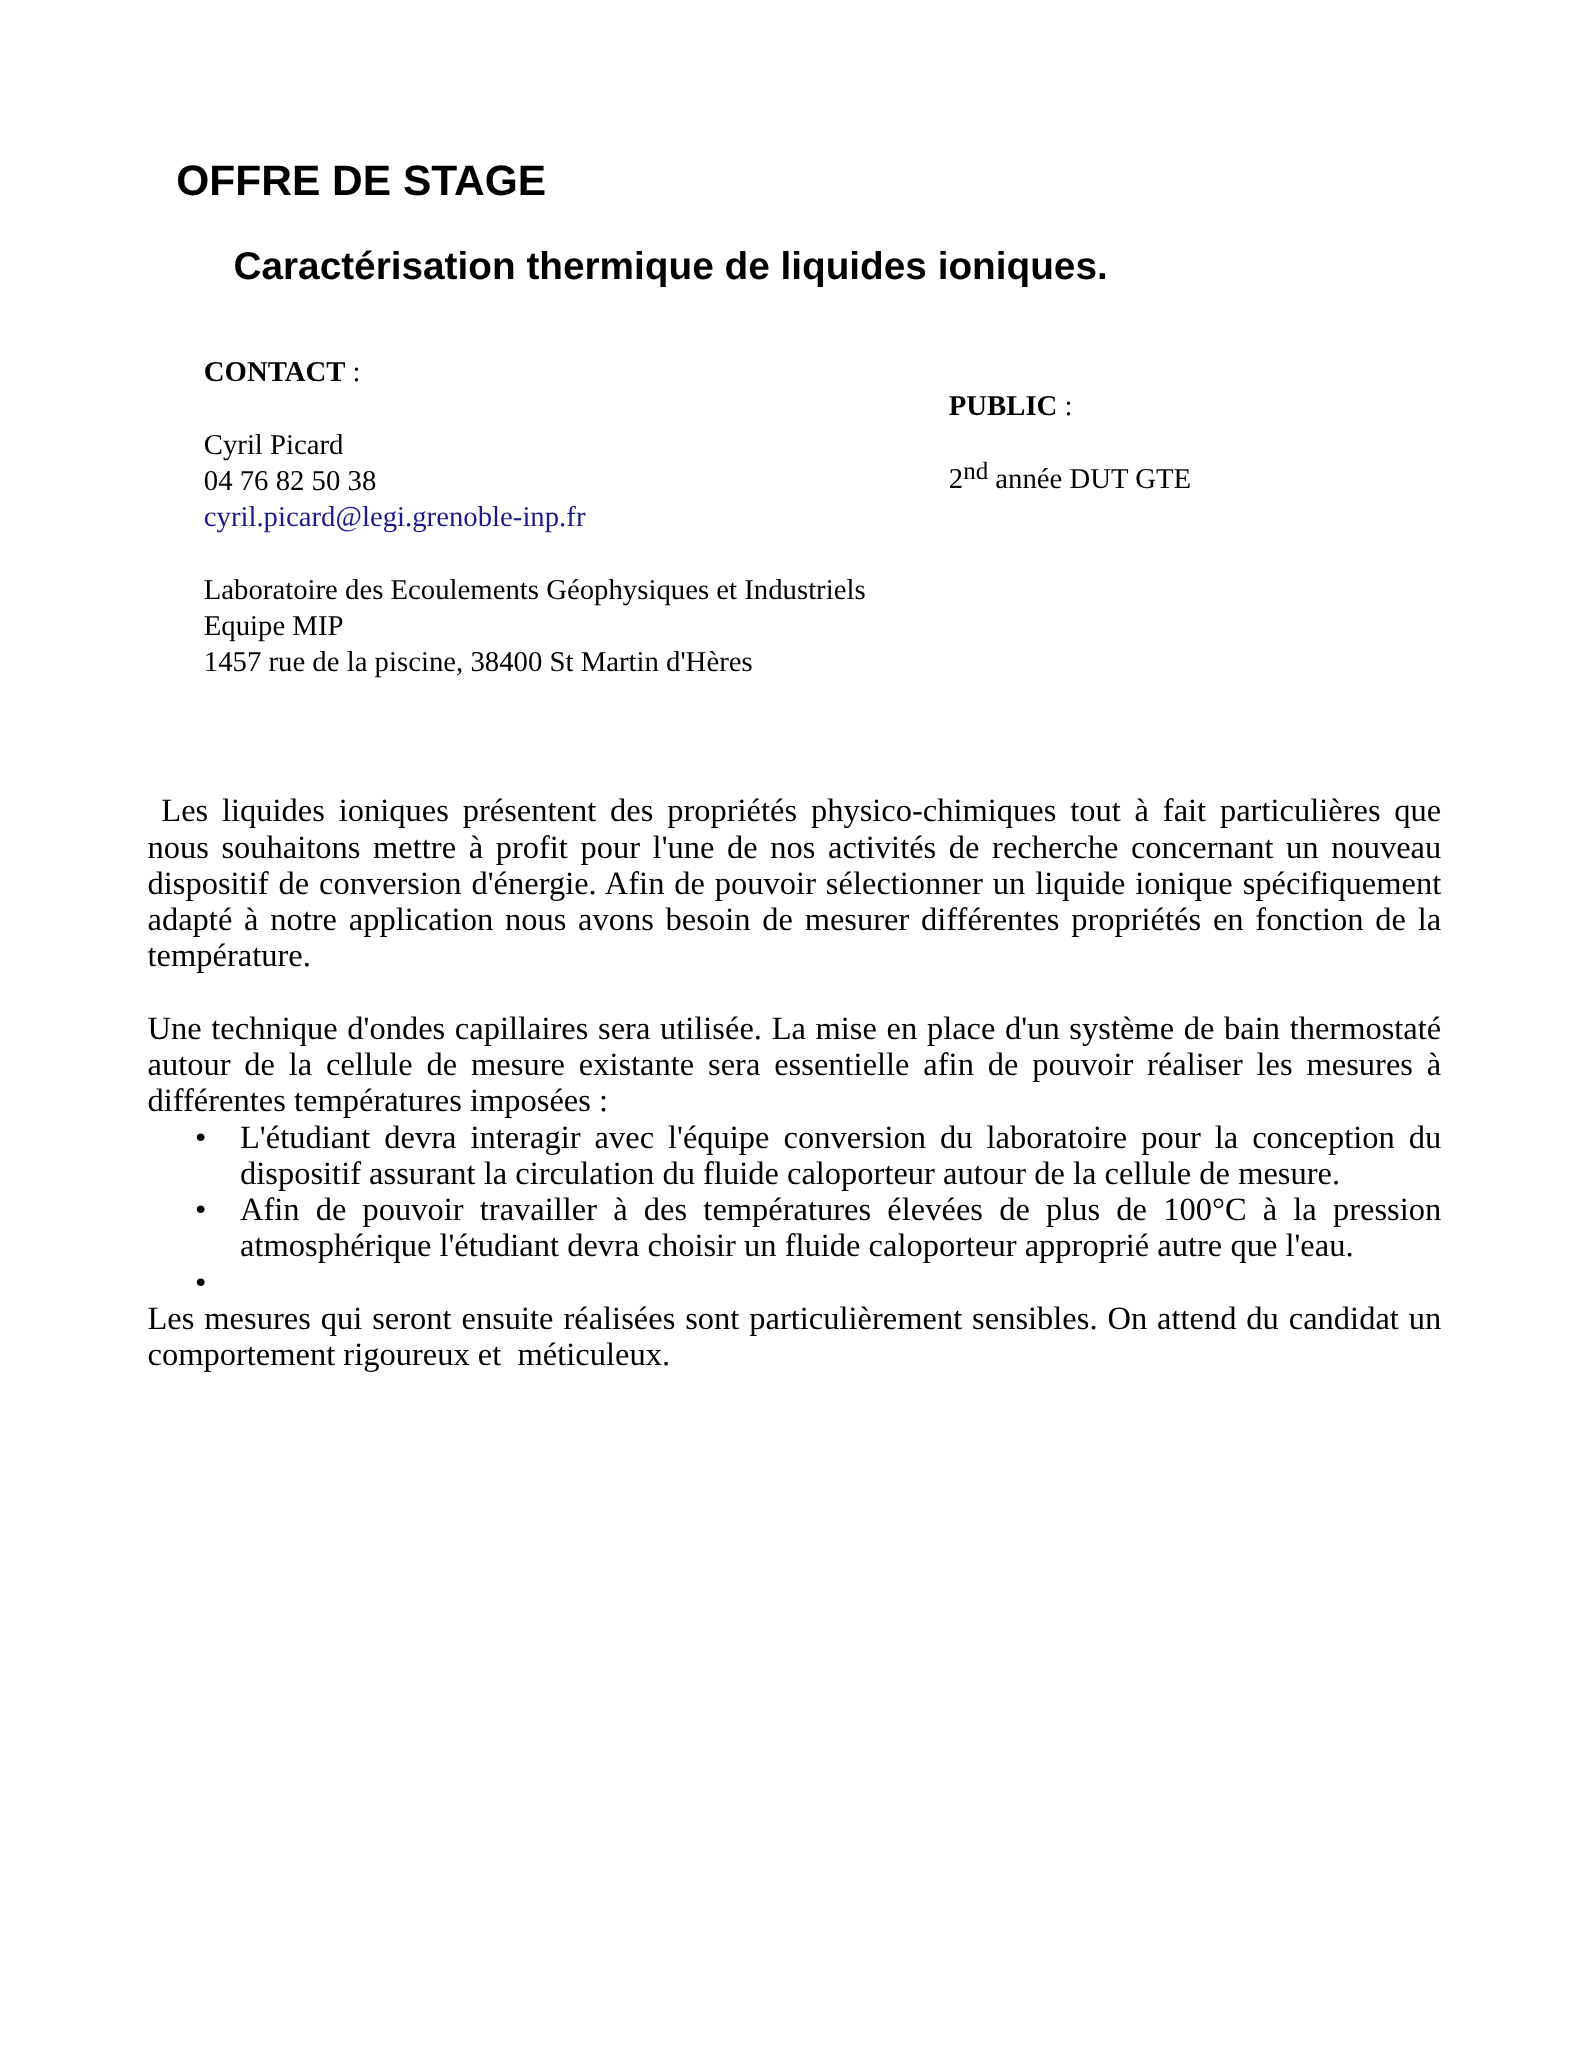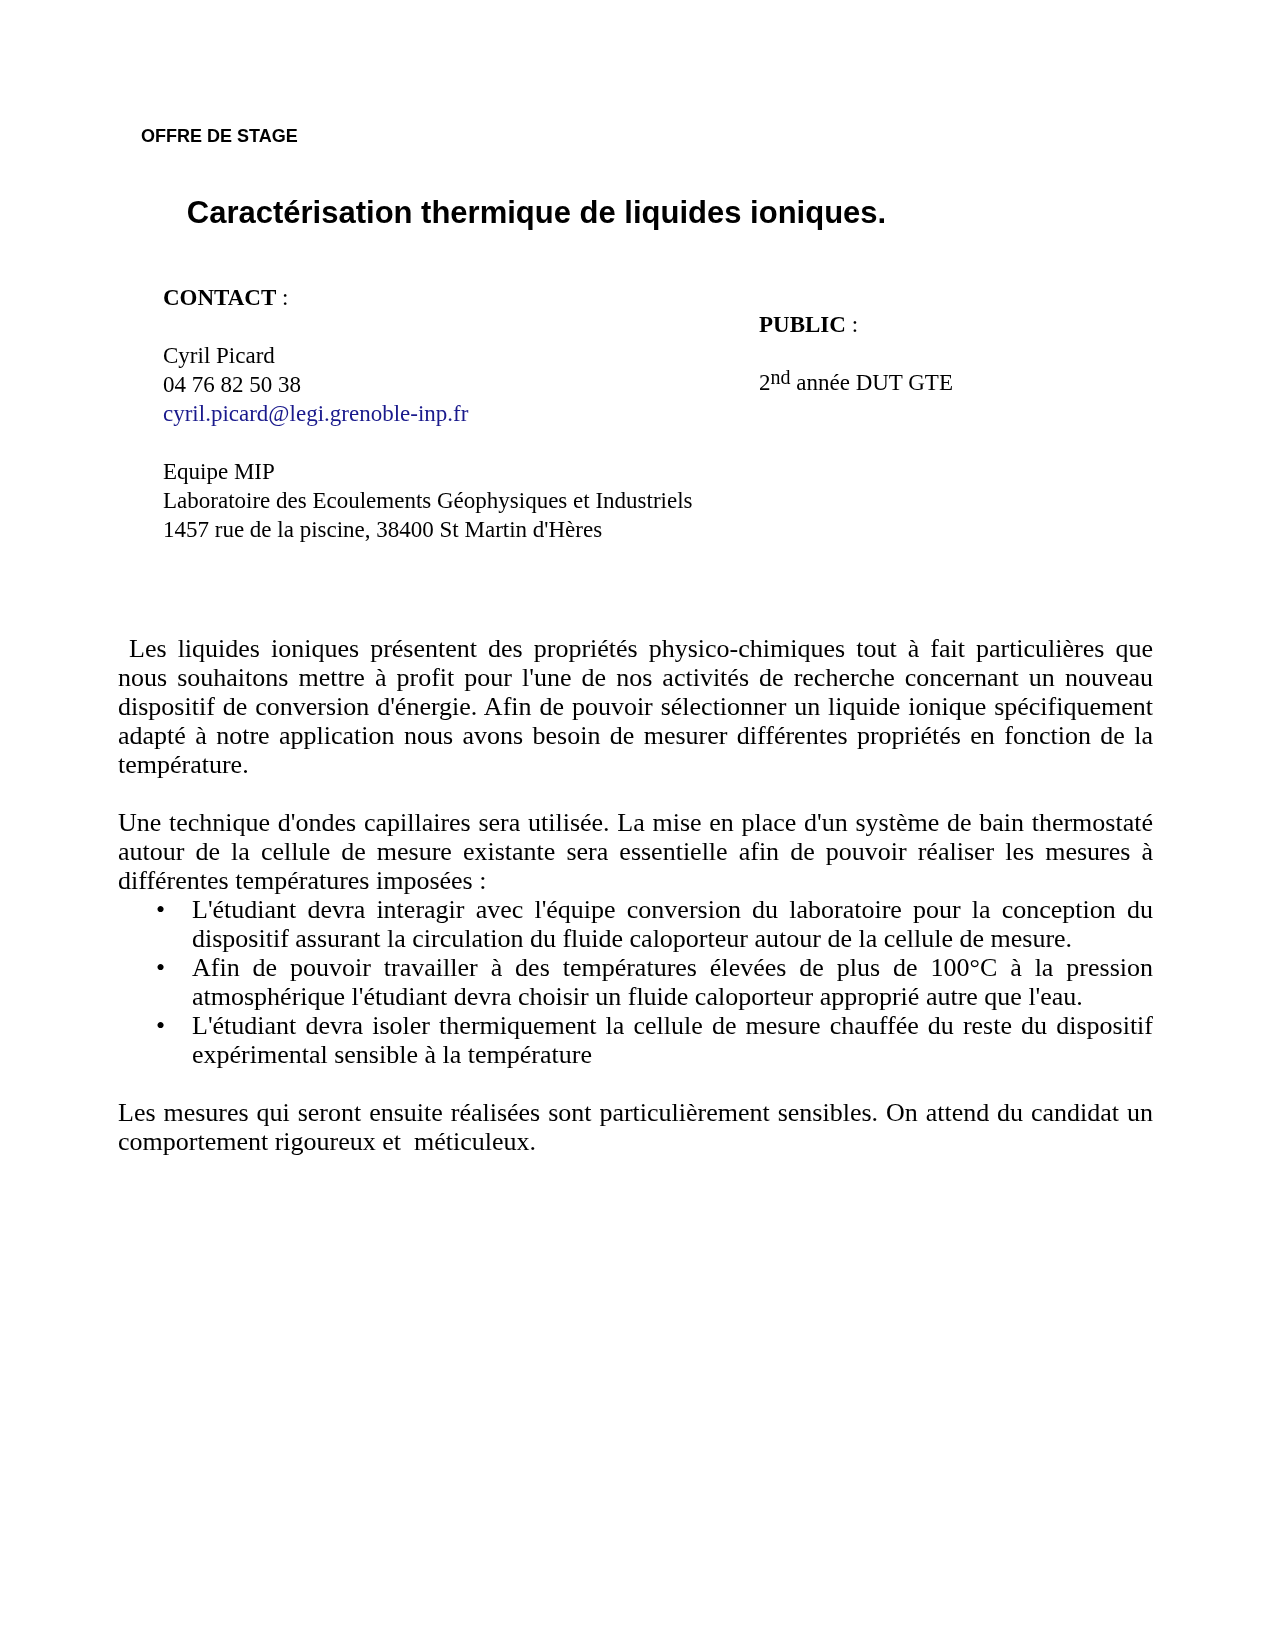--- a/index.html
+++ b/index.html
@@ -1,19 +1,19 @@
 <!DOCTYPE html>
 <html><head>
 <meta charset="utf-8">
 <style>
   html, body { margin: 0; padding: 0; background: #ffffff; }
   body { width: 1275px; height: 1651px; position: relative; overflow: hidden; color: #000; }
   .sans { font-family: "Liberation Sans", sans-serif; }
   .serif { font-family: "Liberation Serif", serif; }
-  #header-label { position: absolute; left: 141px; top: 126px; font-size: 18px; font-weight: bold; }
+  #header-label { position: absolute; left: 141px; top: 126px; font-size: 34px; font-weight: bold; }
   #doc-title { position: absolute; left: 0; width: 1063px; top: 195px; text-align: center; font-size: 31px; font-weight: bold; padding-left: 10px; box-sizing: border-box; }
   .block { position: absolute; font-size: 23px; line-height: 29px; }
   #contact-block { left: 163px; top: 283px; }
   #public-block { left: 759px; top: 310px; }
   .lbl b { font-weight: bold; }
   .gap { height: 29px; }
   .email { color: #1a1a8c; text-decoration: none; text-align: right; }
   sup { font-size: 20px; vertical-align: top; position: relative; top: -5px; }
   #body-text { position: absolute; left: 118px; width: 1035px; top: 634px; font-size: 26px; line-height: 29px; text-align: justify; }
   #body-text p { margin: 0; }
@@ -28,35 +28,35 @@
 <div id="header-label" class="sans">OFFRE DE STAGE</div>
 <div id="doc-title" class="sans">Caractérisation thermique de liquides ioniques.</div>
 
 <div id="contact-block" class="block serif">
   <div class="lbl"><b>CONTACT</b><span> :</span></div>
   <div class="gap"></div>
   <div>Cyril Picard</div>
   <div>04 76 82 50 38</div>
   <div><a class="email">cyril.picard@legi.grenoble-inp.fr</a></div>
   <div class="gap"></div>
+  <div>Laboratoire des Ecoulements Géophysiques et Industriels</div>
   <div>Equipe MIP</div>
-  <div>Laboratoire des Ecoulements Géophysiques et Industriels</div>
   <div>1457 rue de la piscine, 38400 St Martin d'Hères</div>
 </div>
 
 <div id="public-block" class="block serif">
   <div class="lbl"><b>PUBLIC</b><span> :</span></div>
   <div class="gap"></div>
   <div><span>2</span><sup>nd</sup><span> année DUT GTE</span></div>
 </div>
 
 <div id="body-text" class="serif">
   <p style="white-space: pre-wrap;"> Les liquides ioniques présentent des propriétés physico-chimiques tout à fait particulières que nous souhaitons mettre à profit pour l'une de nos activités de recherche concernant un nouveau dispositif de conversion d'énergie. Afin de pouvoir sélectionner un liquide ionique spécifiquement adapté à notre application nous avons besoin de mesurer différentes propriétés en fonction de la température.</p>
   <div class="para-gap"></div>
   <p>Une technique d'ondes capillaires sera utilisée. La mise en place d'un système de bain thermostaté autour de la cellule de mesure existante sera essentielle afin de pouvoir réaliser les mesures à différentes températures imposées :</p>
   <ul class="bullets">
     <li><span class="bullet">•</span><span>L'étudiant devra interagir avec l'équipe conversion du laboratoire pour la conception du dispositif assurant la circulation du fluide caloporteur autour de la cellule de mesure.</span></li>
     <li><span class="bullet">•</span><span>Afin de pouvoir travailler à des températures élevées de plus de 100°C à la pression atmosphérique l'étudiant devra choisir un fluide caloporteur approprié autre que l'eau.</span></li>
-    <li><span class="bullet">•</span><span>L'étudiant devra isoler thermiquement la cellule de mesure chauffée du reste du dispositif expérimental sensible à la température</span></li>
+    <li><span class="bullet">•</span></li>
   </ul>
   <div class="para-gap"></div>
   <p style="white-space: pre-wrap;">Les mesures qui seront ensuite réalisées sont particulièrement sensibles. On attend du candidat un comportement rigoureux et  méticuleux.</p>
 </div>
 
 </body></html>

